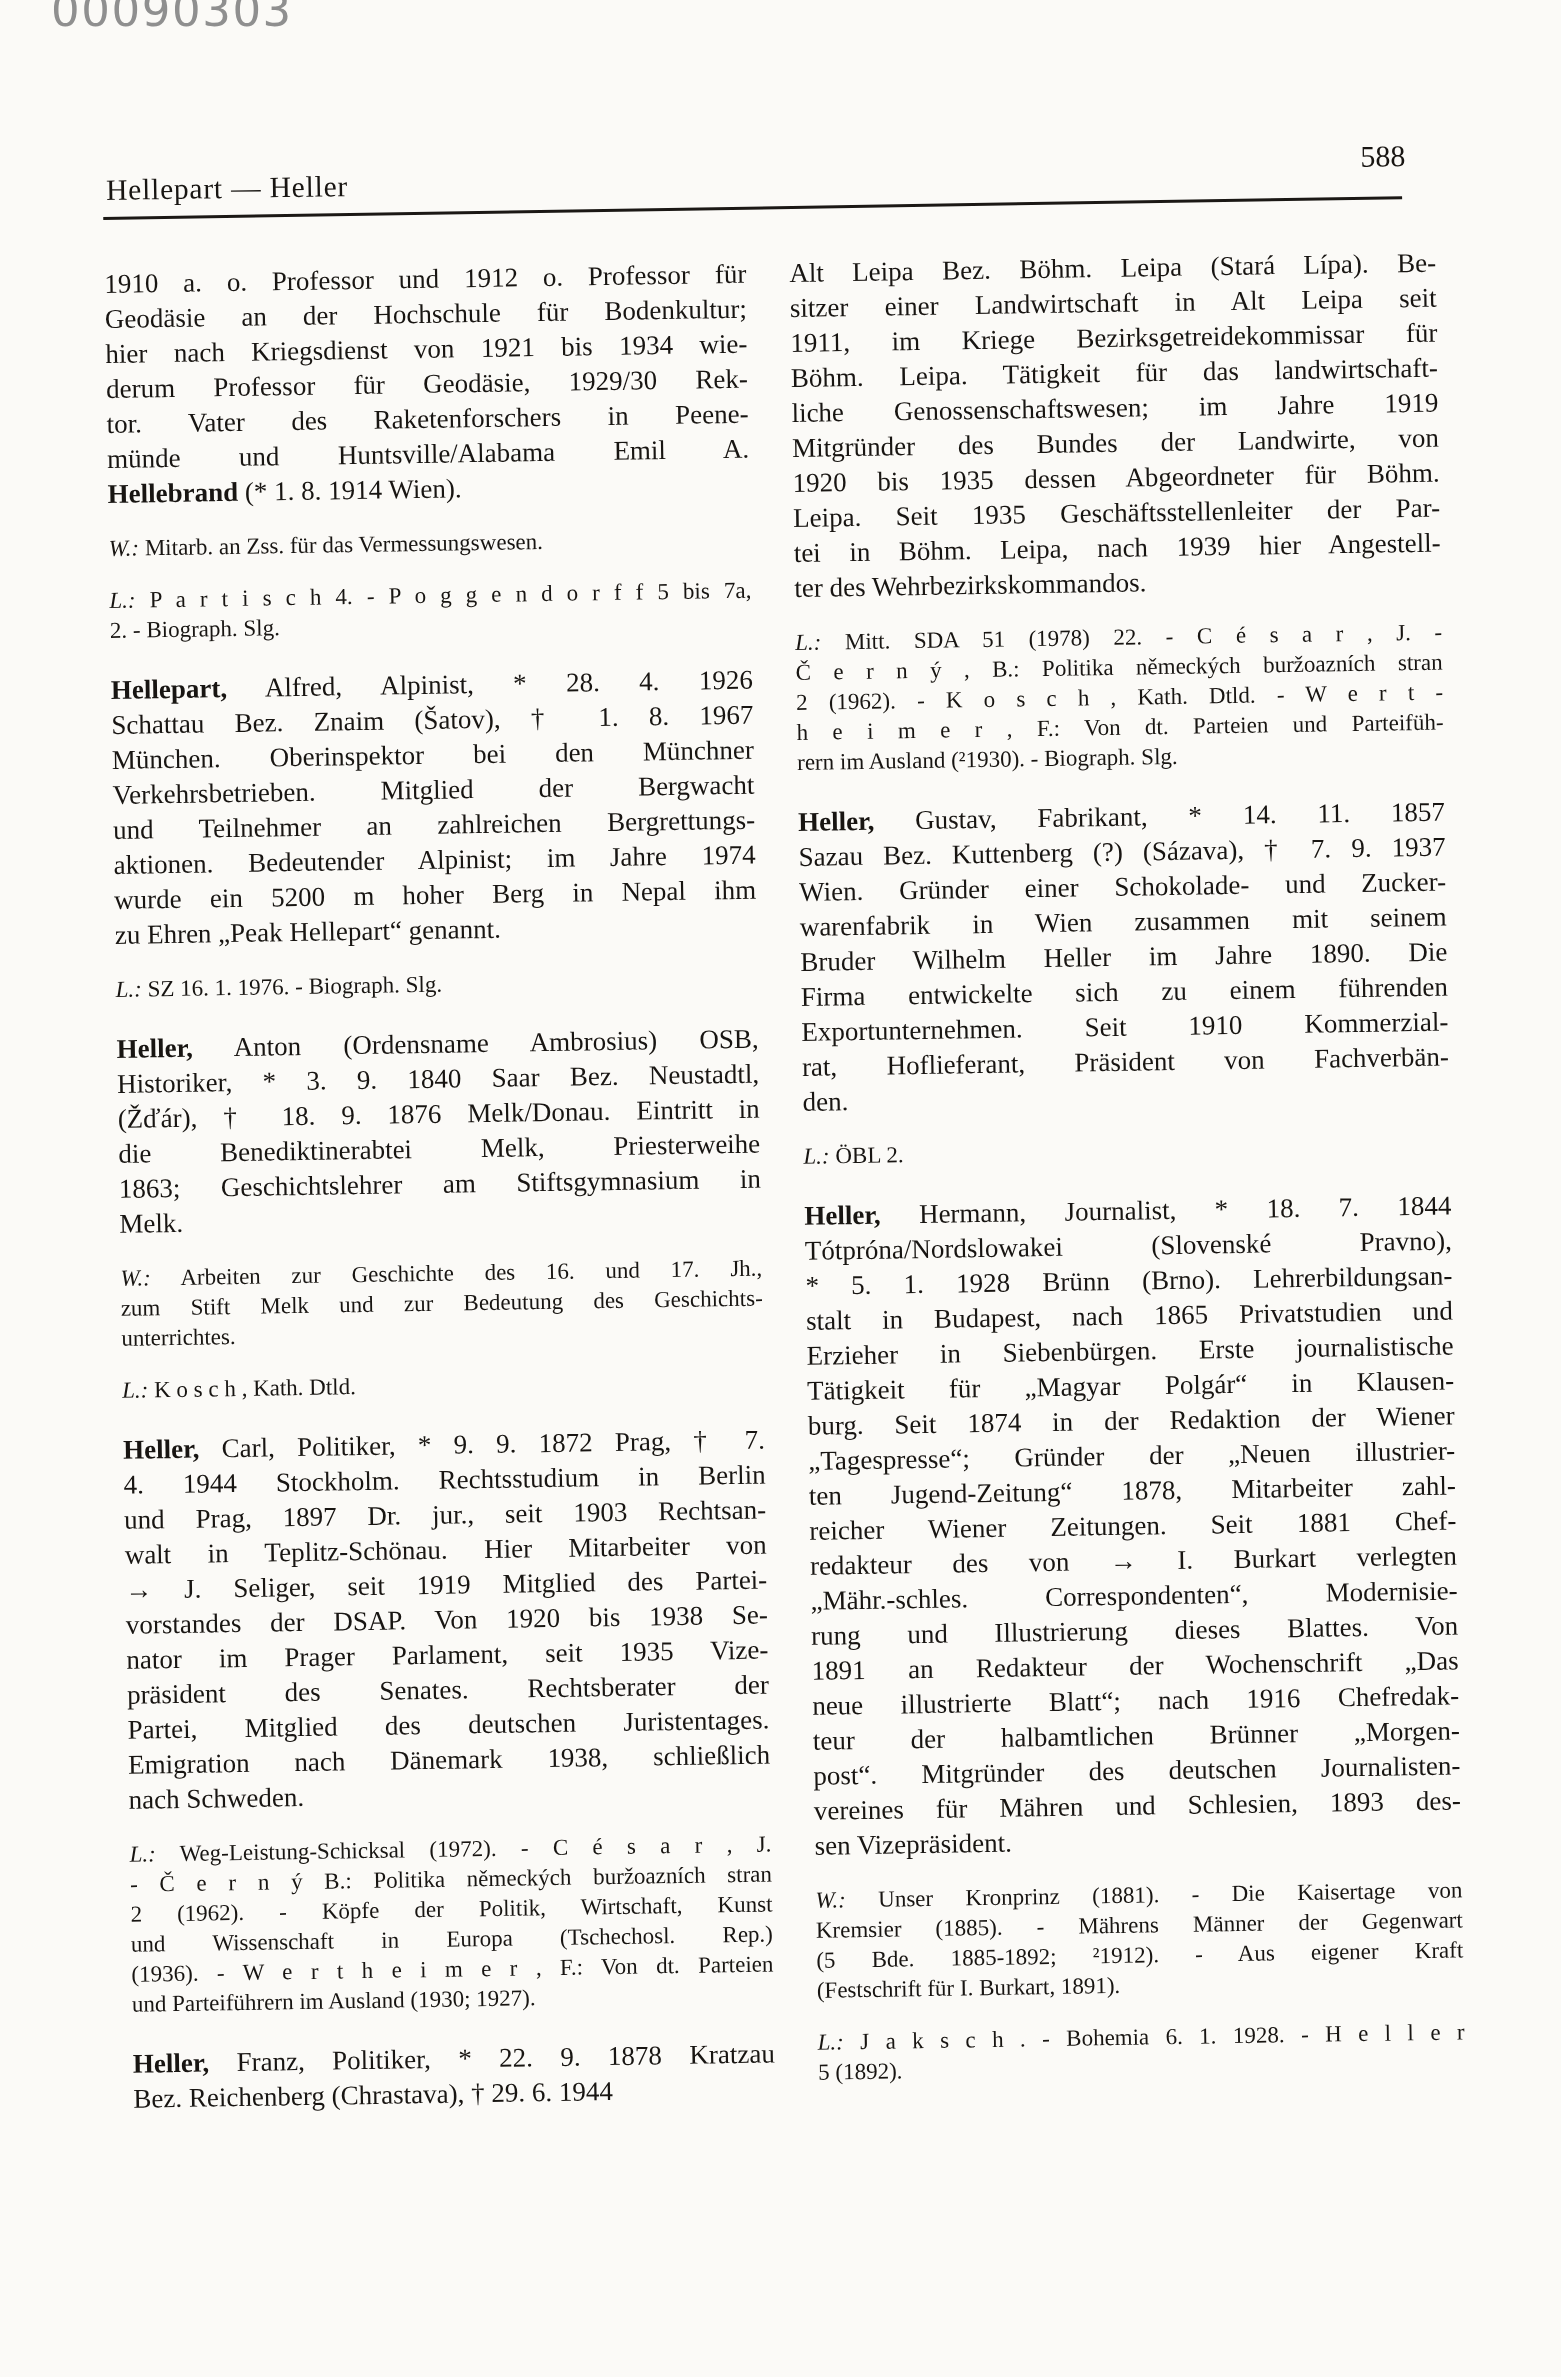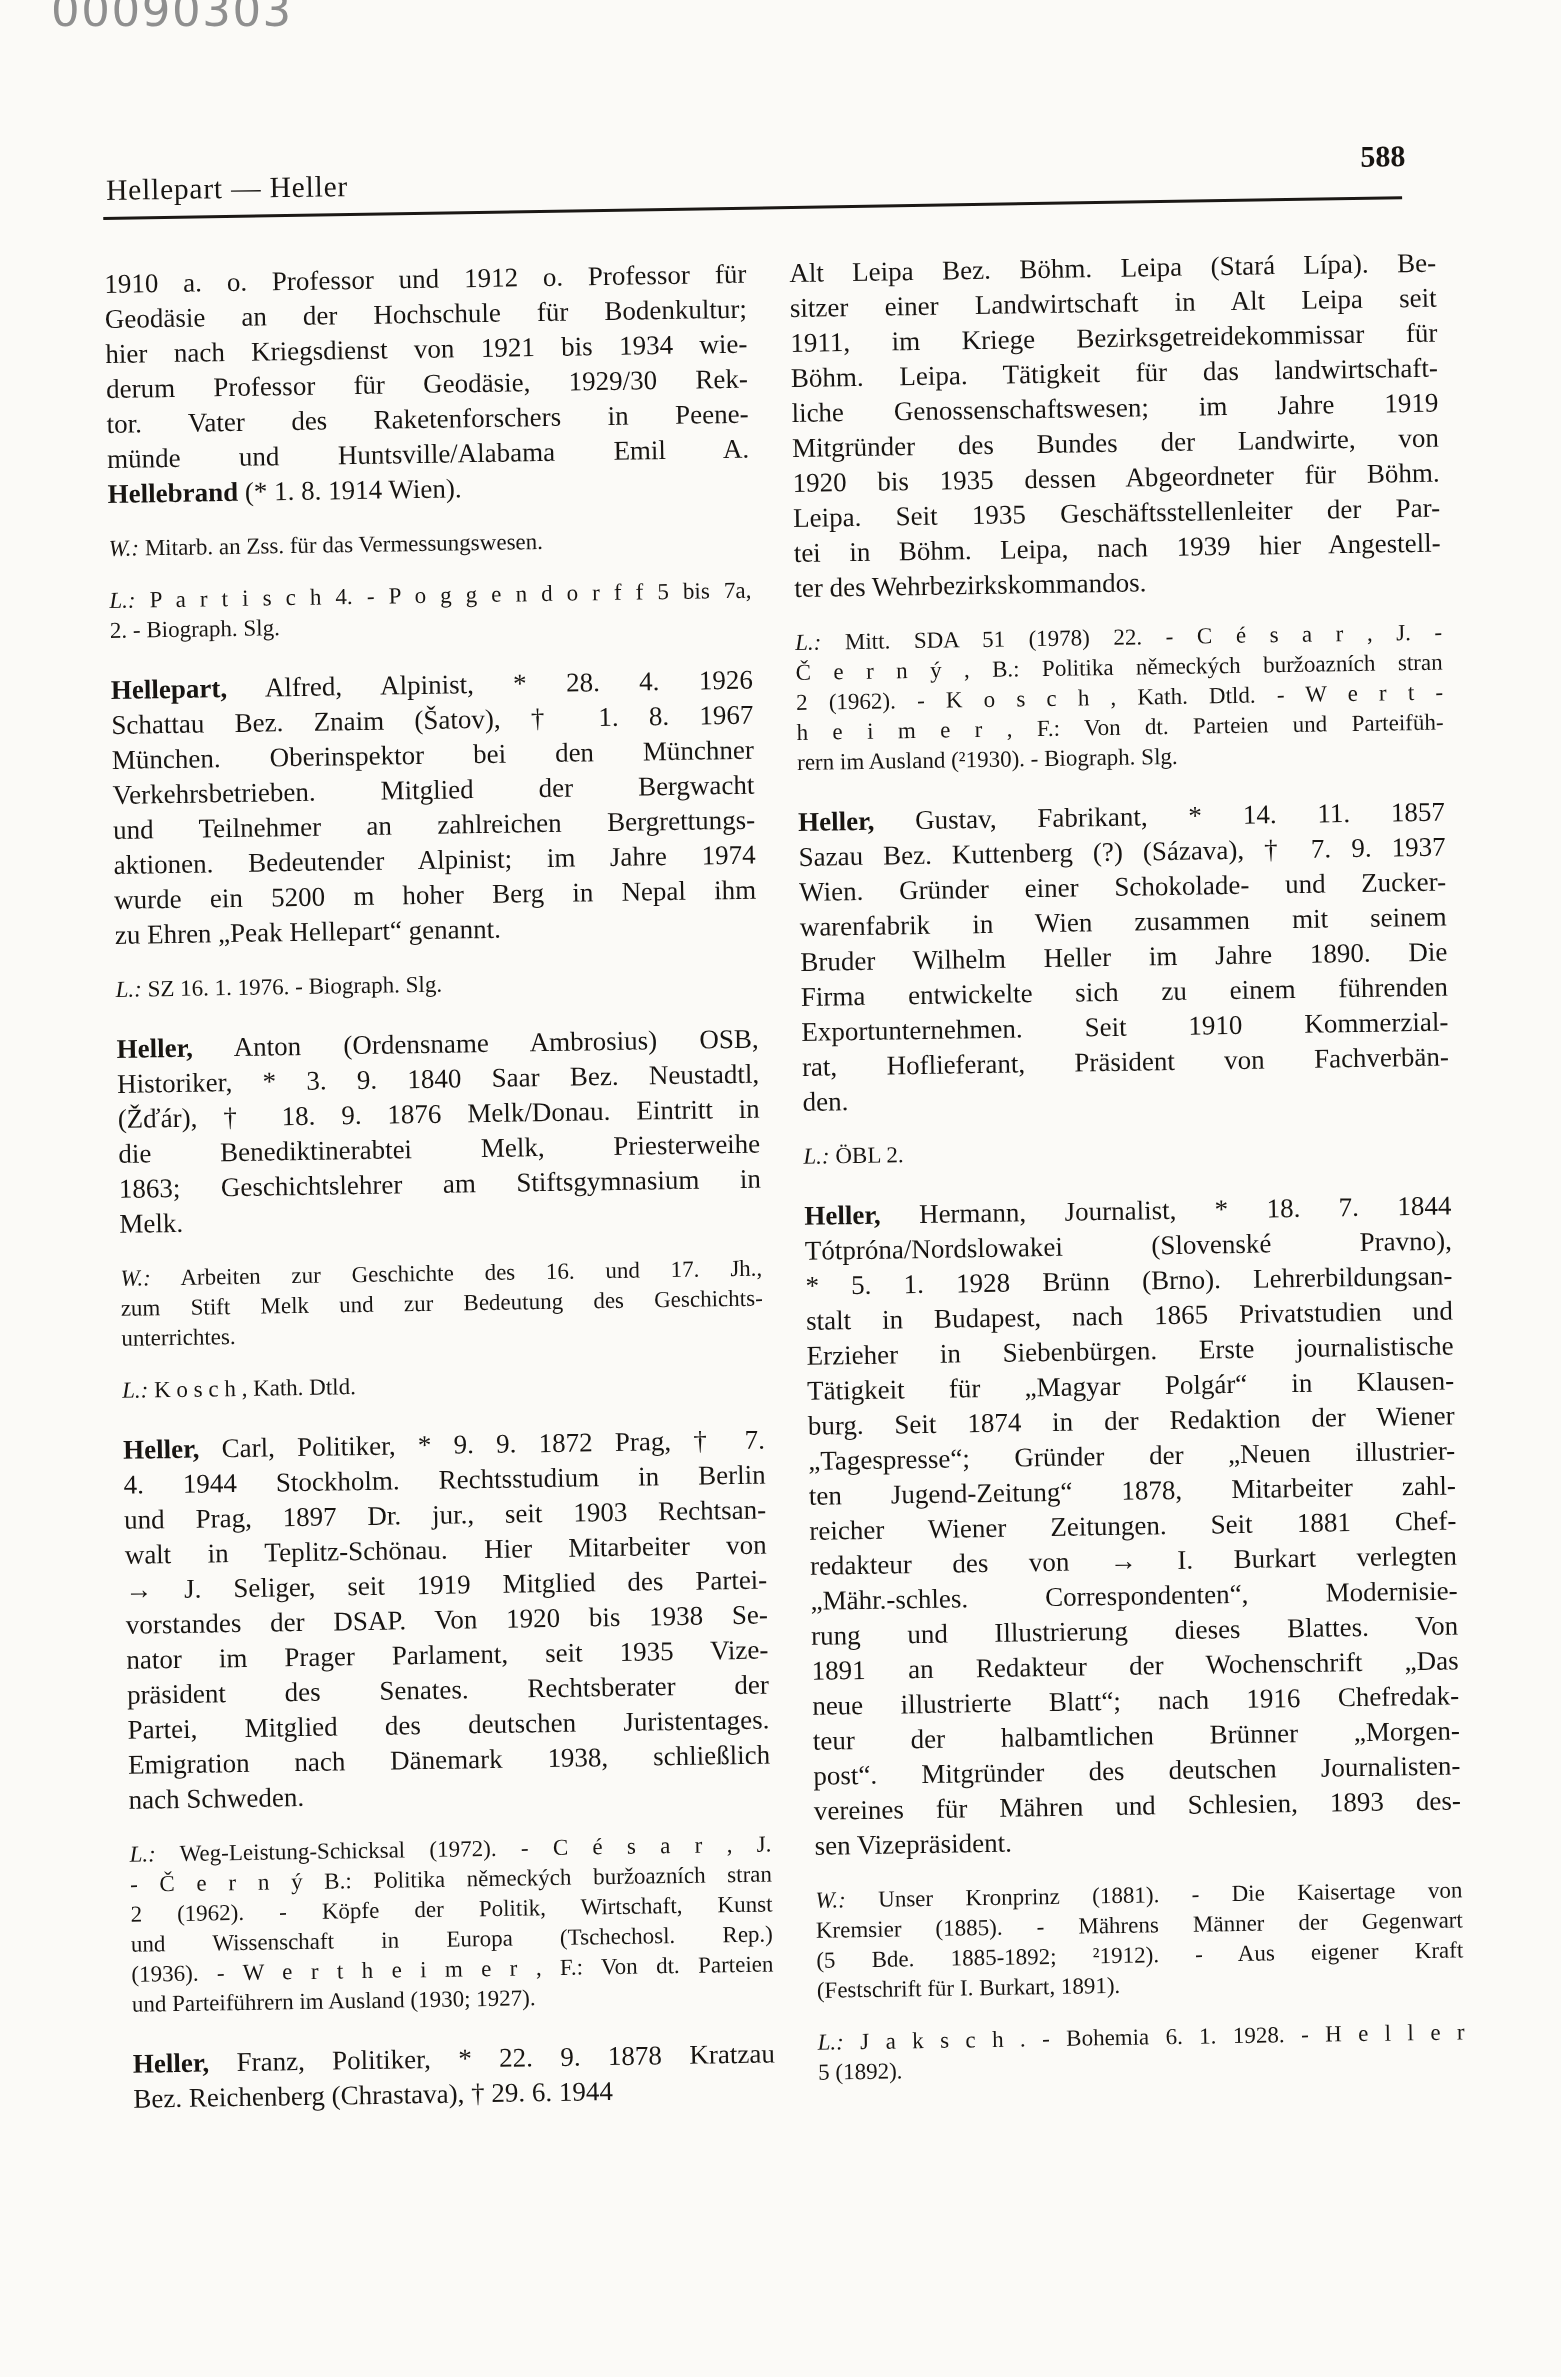--- a/index.html
+++ b/index.html
@@ -22,21 +22,20 @@
     transform-origin:0 0;
   }
   .head-row{position:absolute;left:0;top:0;width:100%;height:120px;}
   .running-head{
     position:absolute;left:3.2px;top:35px;
     font-size:29.5px;letter-spacing:0.8px;
   }
   .page-number{
     position:absolute;right:30px;top:21px;
     font-size:30px;
-    font-weight:bold;
   }
   .header-rule{
     position:absolute;left:0;top:78px;width:1299px;height:3.2px;
     background:#1b1815;
   }
   .col{position:absolute;top:128px;}
   .col-left{left:0;width:642px;}
   .col-right{left:685px;width:647px;}
   .block{margin:0;}
   .block + .b-lit{margin-top:22px;}

